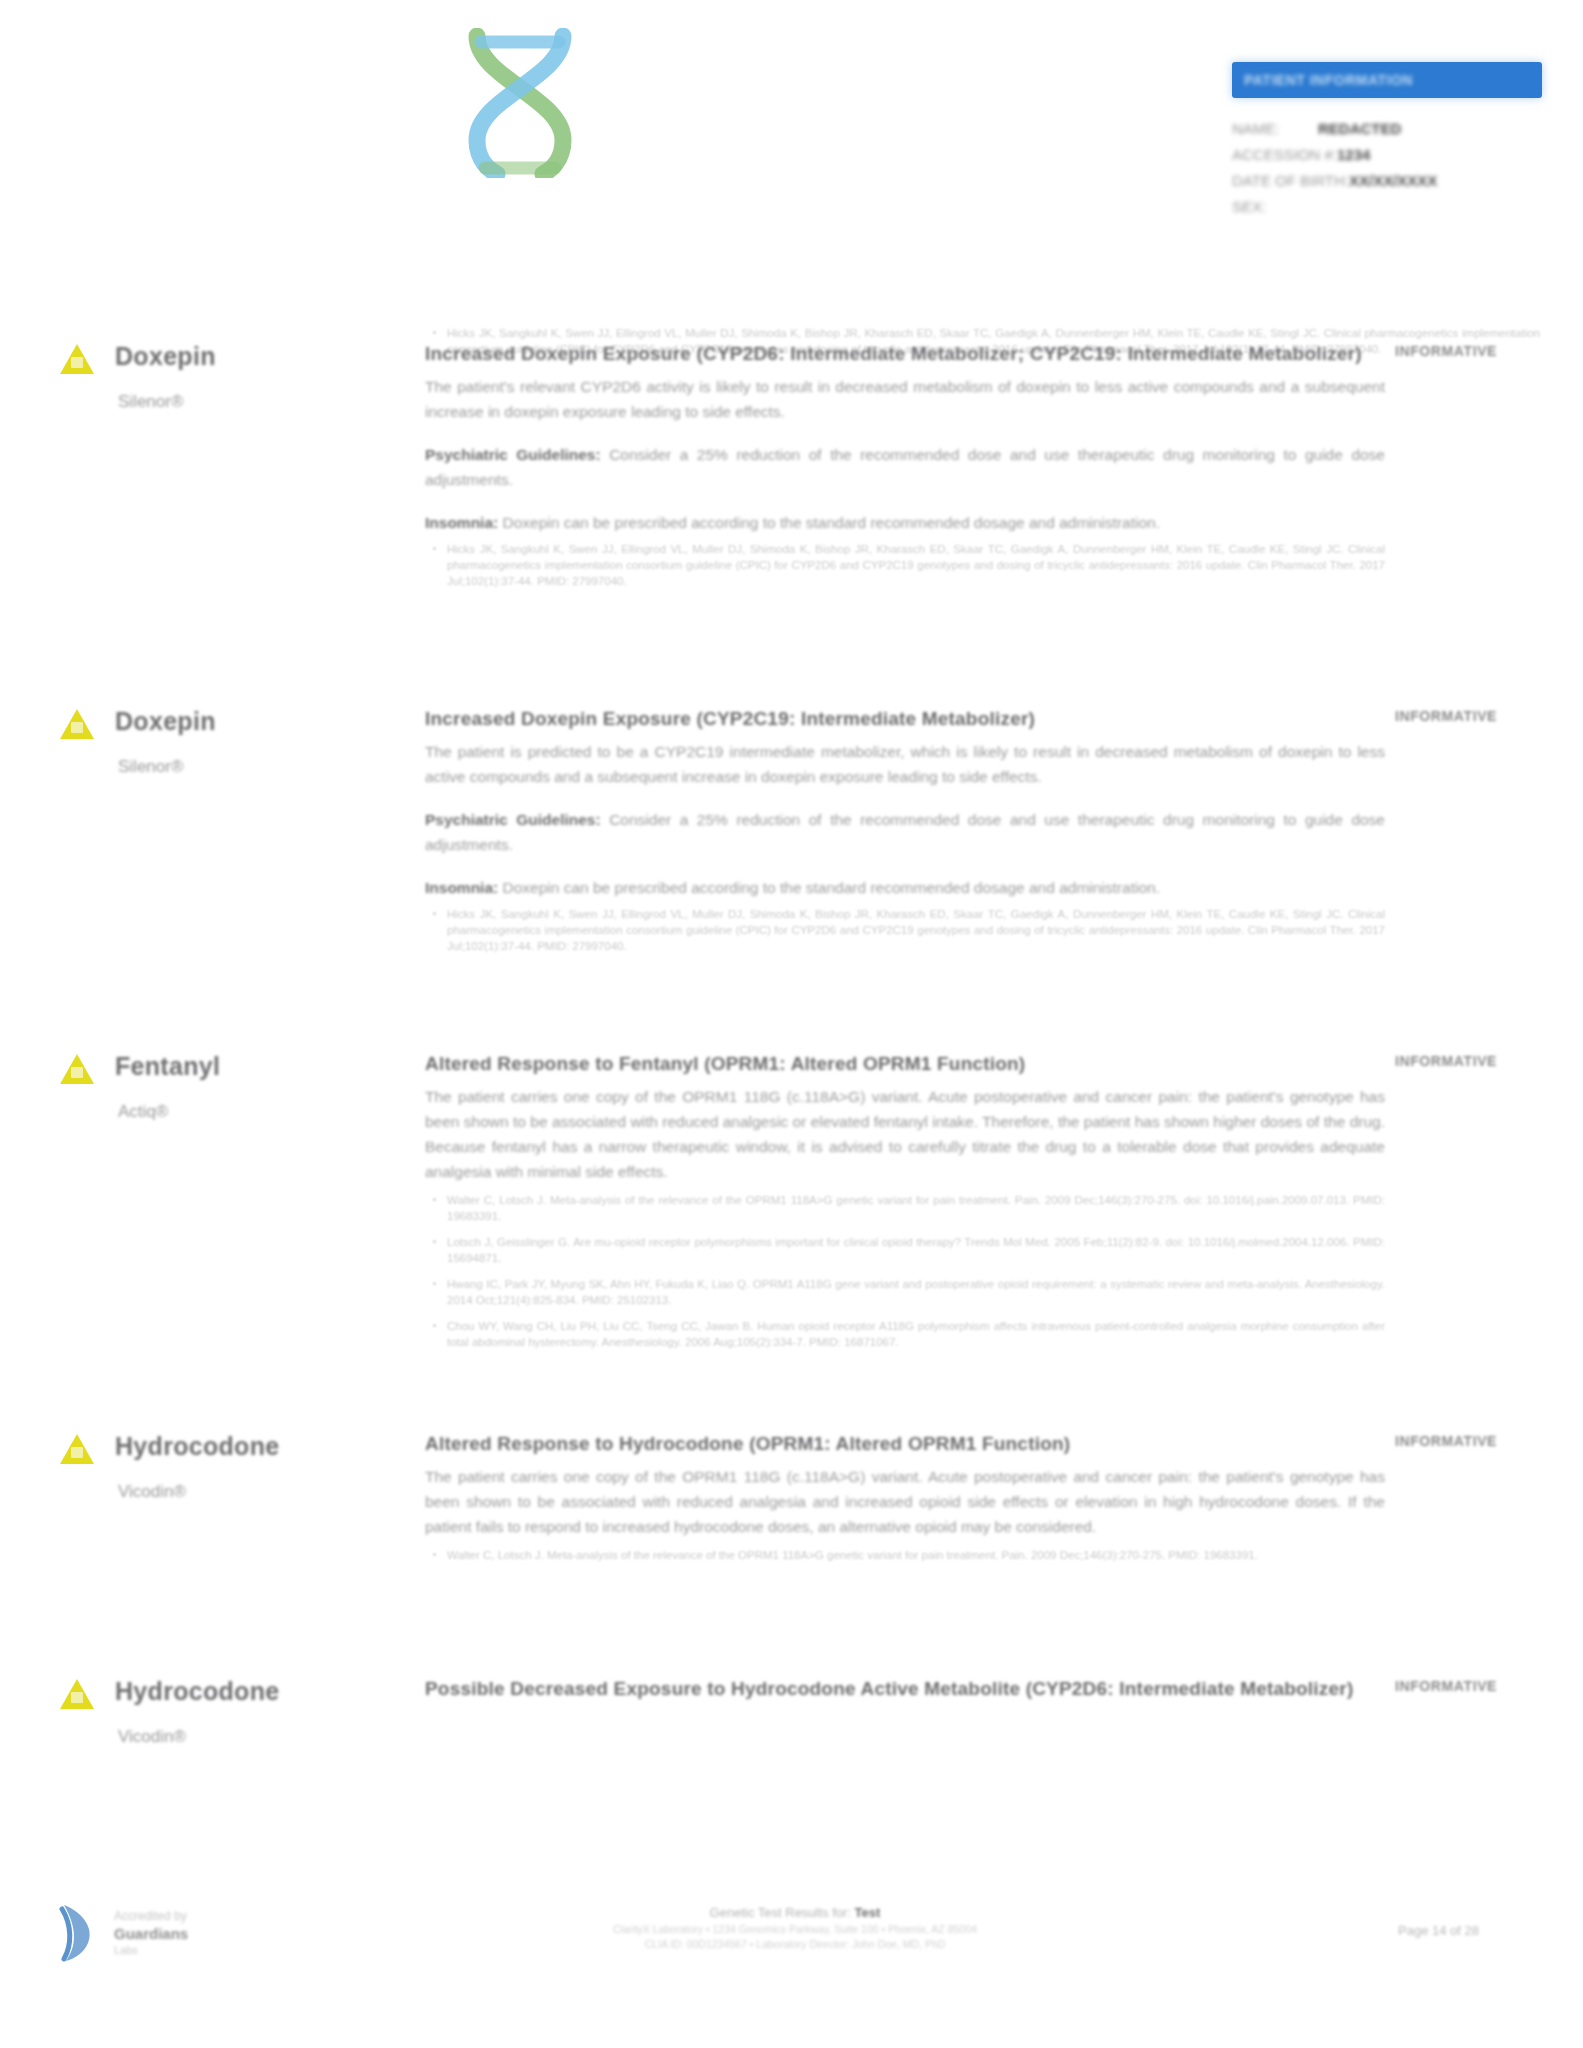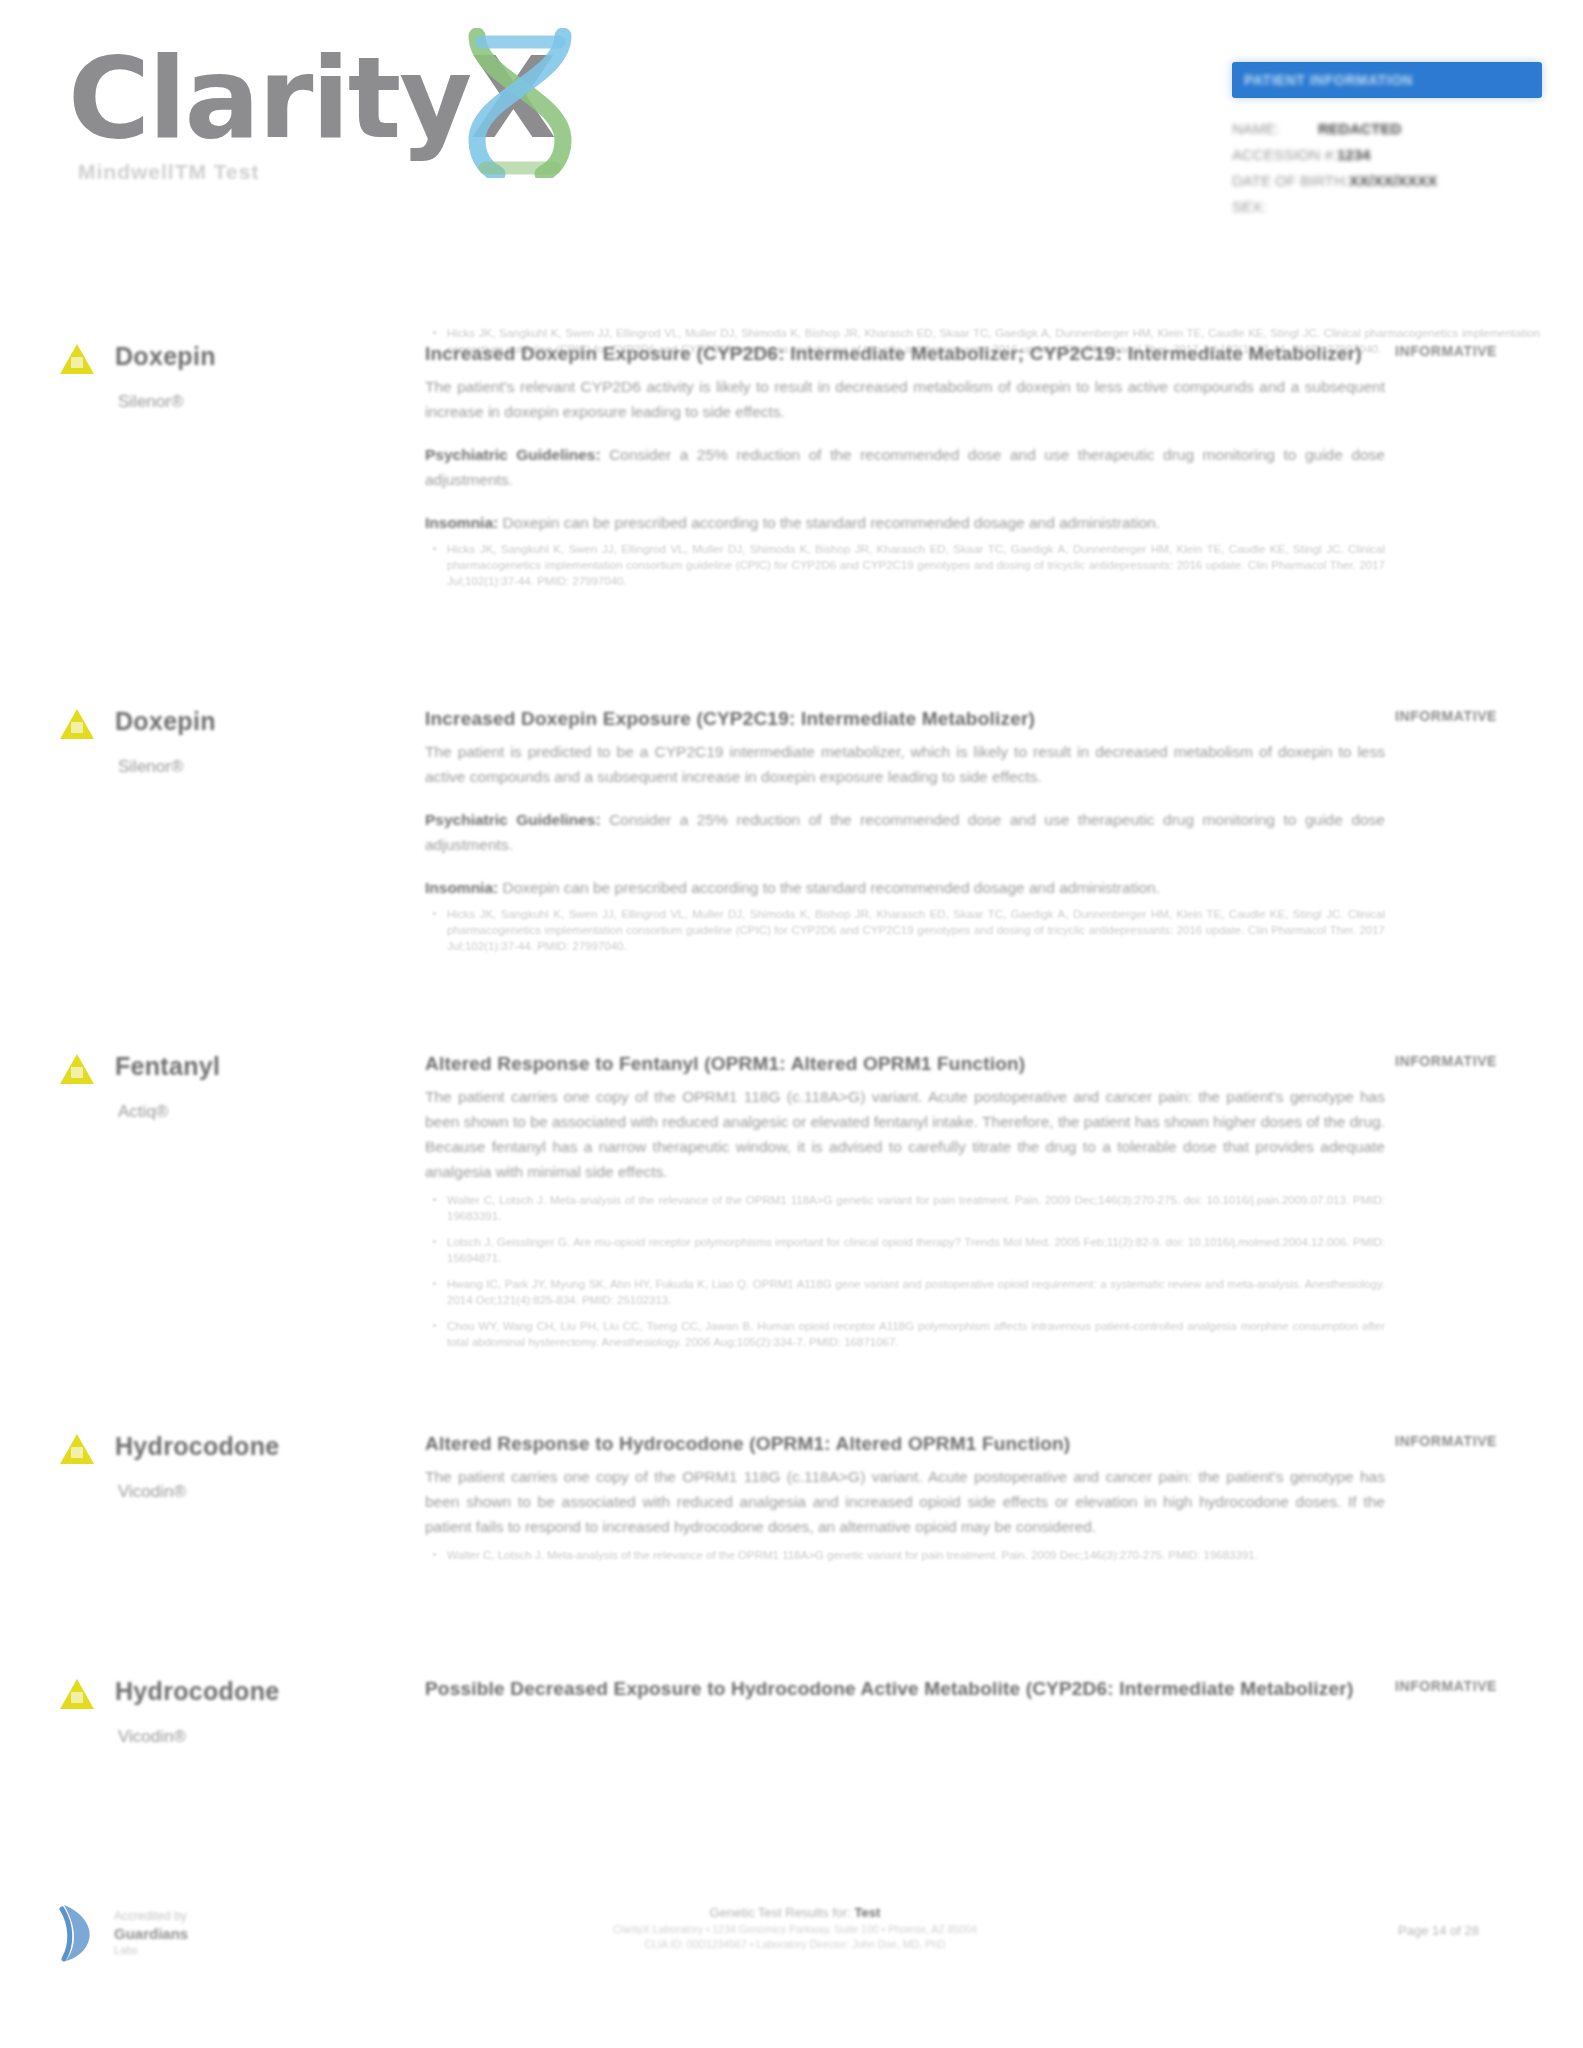--- a/index.html
+++ b/index.html
@@ -105,24 +105,20 @@
 
   .fr{position:absolute;left:1398px;top:28px;font-size:13px;color:#b8b8ba;filter:blur(1.5px);}
 </style>
 </head>
 <body>
 
 <div class="page">
 
   <div class="header">
 
-    <div class="logo-wrap">
-      <div class="logo-text">ClarityX</div>
-      <div class="logo-sub">MindwellTM Test</div>
-    </div>
 
     <svg class="helix" viewBox="0 0 130 150">
       <path d="M22 8 C 22 50, 108 70, 108 112 C 108 132, 96 142, 88 146" stroke="#8cc47c" stroke-width="17" fill="none" stroke-linecap="round" opacity=".88"></path>
       <path d="M108 8 C 108 50, 22 70, 22 112 C 22 132, 34 142, 42 146" stroke="#7ec5e8" stroke-width="17" fill="none" stroke-linecap="round" opacity=".88"></path>
       <path d="M26 14 L104 14" stroke="#7ec5e8" stroke-width="13" stroke-linecap="round" opacity=".8"></path>
       <path d="M30 140 L100 140" stroke="#8cc47c" stroke-width="13" stroke-linecap="round" opacity=".55"></path>
     </svg>
 
     <div class="pt-box">
       <div class="pt-bar">

